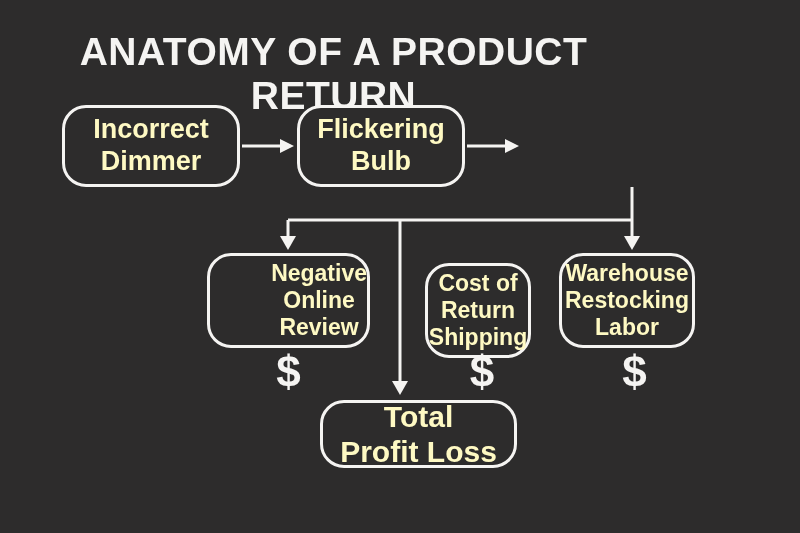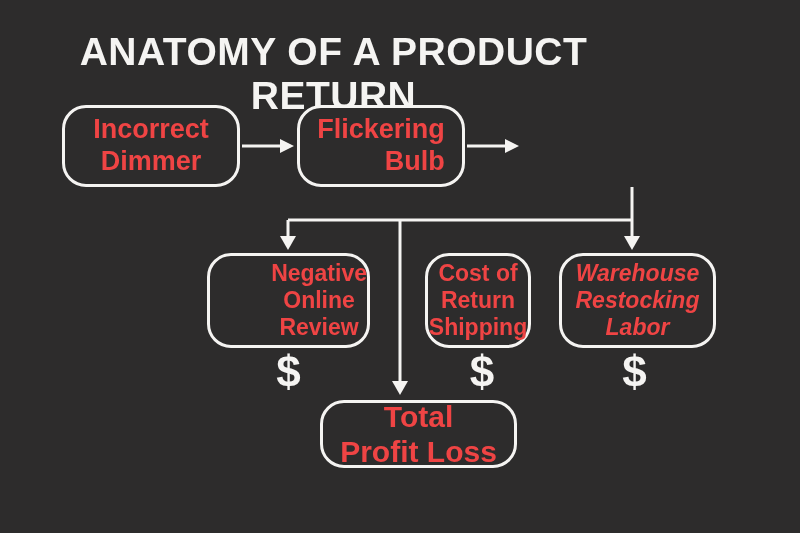--- a/index.html
+++ b/index.html
@@ -31,21 +31,21 @@
     background:#2d2c2c;
     display:flex;
     align-items:center;
     justify-content:center;
     text-align:center;
   }
   .node-label{
     white-space:pre-line;
     font-weight:bold;
     line-height:1.18;
-    color:#ef4444;
+    color:#fef9c3;
   }
   .row-top .node-label{font-size:27px;}
   .row-mid .node-label{font-size:23px;}
   .row-bottom .node-label{font-size:30px;}
   .dollar{
     position:absolute;
     text-align:center;
     font-size:44px;
     font-weight:bold;
     color:#f5f4f2;
@@ -75,39 +75,39 @@
       <polygon points="624,236 640,236 632,250"></polygon>
       <polygon points="392,381 408,381 400,395"></polygon>
     </g>
   </svg>
 
   <div class="node row-top" style="left:62px;top:105px;width:178px;height:82px;">
     <span class="node-label">Incorrect
 Dimmer</span>
   </div>
 
-  <div class="node row-top" style="left:297px;top:105px;width:168px;height:82px;text-align:right;">
+  <div class="node row-top" style="left:297px;top:105px;width:168px;height:82px;">
     <span class="node-label">Flickering
 Bulb</span>
   </div>
 
 
   <div class="node row-mid" style="left:207px;top:253px;width:163px;height:95px;justify-content:flex-end;">
     <span class="node-label">Negative
 Online
 Review</span>
   </div>
 
-  <div class="node row-mid" style="left:425px;top:253px;width:106px;height:95px;">
+  <div class="node row-mid" style="left:425px;top:263px;width:106px;height:95px;">
     <span class="node-label">Cost of
 Return
 Shipping</span>
   </div>
 
-  <div class="node row-mid" style="left:559px;top:253px;width:157px;height:95px;font-style:italic;">
+  <div class="node row-mid" style="left:559px;top:253px;width:136px;height:95px;">
     <span class="node-label">Warehouse
 Restocking
 Labor</span>
   </div>
 
   <div class="dollar" style="left:207px;top:350px;width:163px;">$</div>
   <div class="dollar" style="left:425px;top:350px;width:114px;">$</div>
   <div class="dollar" style="left:559px;top:350px;width:151px;">$</div>
 
   <div class="node row-bottom" style="left:320px;top:400px;width:197px;height:68px;">

